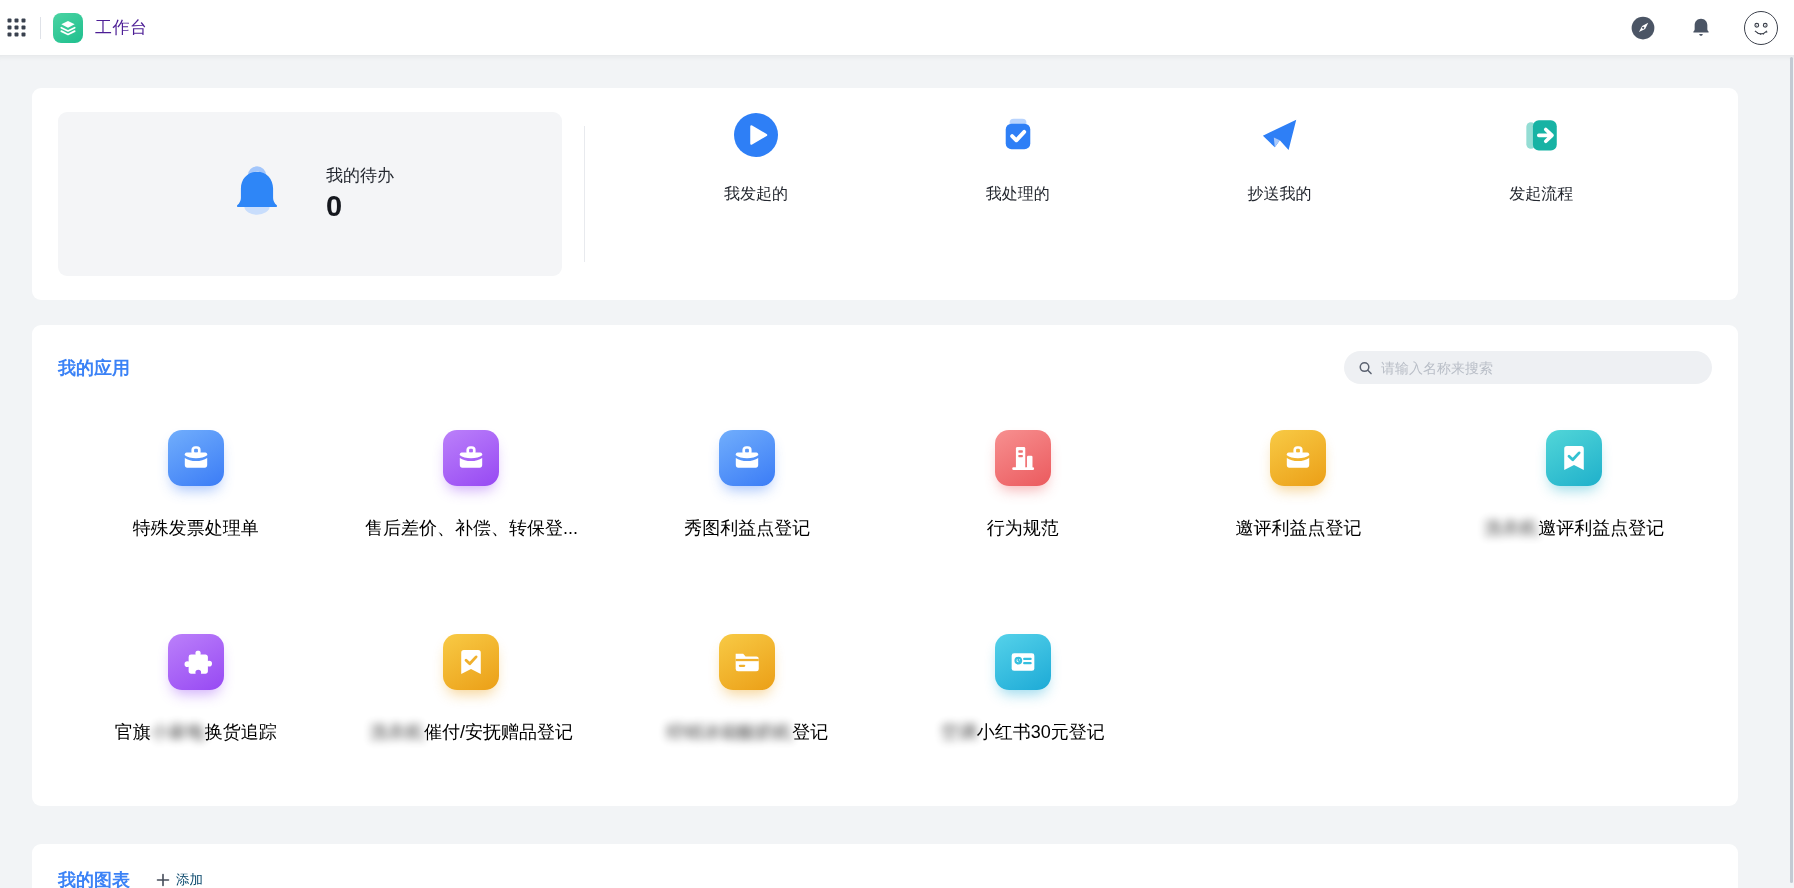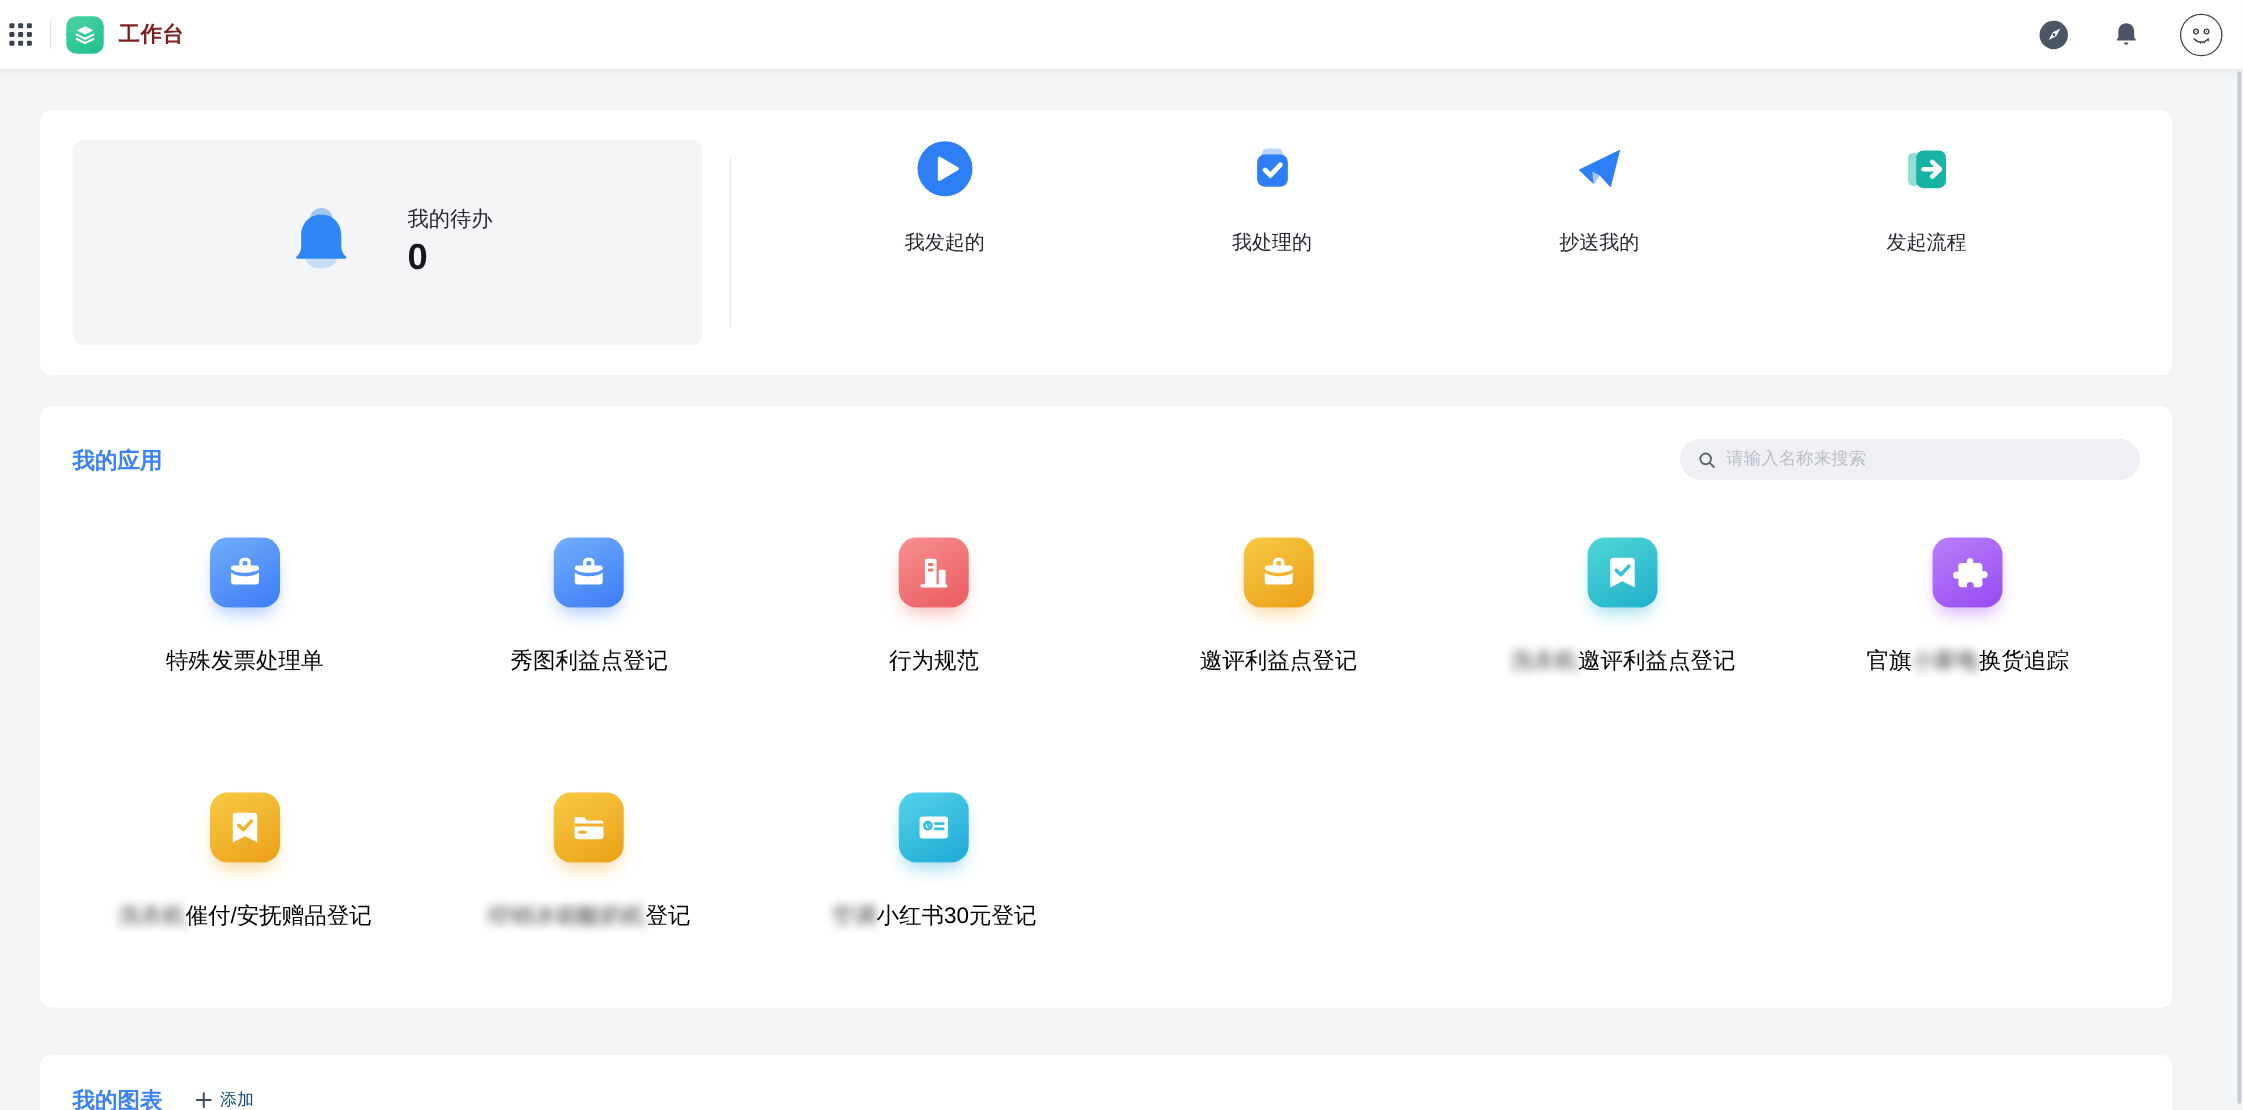--- a/index.html
+++ b/index.html
@@ -7,21 +7,21 @@
   body { font-family:"Liberation Sans","DejaVu Sans",sans-serif; background:#f2f4f6; color:#21252d; }
 
   #screen { position:relative; width:1794px; height:888px; }
 
   
   .topbar { height:55px; background:#fff; display:flex; align-items:center; justify-content:space-between; padding:0 16px 0 4px; position:relative; z-index:2; }
   .tb-left { display:flex; align-items:center; gap:12px; }
   .apps-menu { width:24px; height:24px; display:flex; align-items:center; justify-content:center; cursor:pointer; }
   .tb-divider { width:1px; height:22px; background:#dfe2e8; }
   .logo { width:30px; height:30px; border-radius:8px; background:linear-gradient(145deg,#4ad3a2,#1fbf8e); display:flex; align-items:center; justify-content:center; }
-  .app-title { font-size:17px; font-weight:700; color:#7f1d1d; letter-spacing:.5px; }
+  .app-title { font-size:17px; font-weight:400; color:#4c1d95; letter-spacing:.5px; }
   .tb-right { display:flex; align-items:center; gap:28px; }
   .tb-icon { width:30px; height:30px; display:flex; align-items:center; justify-content:center; cursor:pointer; }
   .avatar { width:34px; height:34px; border-radius:50%; background:#fff; border:1.5px solid #3c414c; display:flex; align-items:center; justify-content:center; overflow:hidden; cursor:pointer; }
 
   
   .page { height:833px; padding:33px 56px 0 32px; box-shadow:inset 0 7px 7px -7px rgba(31,35,41,.10); }
   .card { background:#fff; border-radius:9px; }
 
   
   .card-top { height:212px; display:flex; align-items:stretch; padding:24px 26px; margin-bottom:25px; }
@@ -33,21 +33,21 @@
   .quick-actions { flex:1; display:flex; justify-content:space-around; padding:0 40px; }
   .qa { display:flex; flex-direction:column; align-items:center; gap:26px; cursor:pointer; }
   .qa-ic { width:46px; height:46px; display:flex; align-items:center; justify-content:center; }
   .qa-label { font-size:16px; color:#23272f; }
 
   
   .card-apps { padding:26px 26px 62px 26px; margin-bottom:38px; }
   .apps-head { display:flex; align-items:center; justify-content:space-between; }
   .section-title { font-size:18px; font-weight:700; color:#3b82f6; }
   .search-box { width:368px; height:33px; background:#eef0f3; border-radius:17px; display:flex; align-items:center; padding:0 14px; gap:8px; }
-  .search-box input { border:none; outline:none; background:transparent; font-size:14px; color:#14532d; width:100%; font-family:Liberation Serif, serif; }
+  .search-box input { border:none; outline:none; background:transparent; font-size:14px; color:#14532d; width:100%; font-family:Liberation Sans, sans-serif; }
   .search-box input::placeholder { color:#b9bec7; }
   .apps-grid { margin-top:46px; display:grid; grid-template-columns:repeat(6,1fr); row-gap:94px; }
   .app-item { display:flex; flex-direction:column; align-items:center; gap:30px; cursor:pointer; }
   .tile { width:56px; height:56px; border-radius:14px; display:flex; align-items:center; justify-content:center; flex:none; }
   .tile svg { width:34px; height:34px; }
   .tile.blue  { background:linear-gradient(150deg,#71aefc,#3b7cf6); color:#4687f7; box-shadow:0 8px 14px -4px rgba(59,124,246,.45); }
   .tile.purple{ background:linear-gradient(150deg,#bb80fa,#9749f3); color:#a55ff6; box-shadow:0 8px 14px -4px rgba(151,73,243,.45); }
   .tile.red   { background:linear-gradient(150deg,#f79090,#eb5a5e); color:#ef7474; box-shadow:0 8px 14px -4px rgba(235,90,94,.45); }
   .tile.gold  { background:linear-gradient(150deg,#f8ca45,#eb9f17); color:#f0b02c; box-shadow:0 8px 14px -4px rgba(235,159,23,.45); }
   .tile.cyan  { background:linear-gradient(150deg,#52d6d8,#1fb0cb); color:#32c2d2; box-shadow:0 8px 14px -4px rgba(31,176,203,.45); }
@@ -196,20 +196,30 @@
             <span class="tile blue">
               <svg viewBox="0 0 24 24">
                 <rect x="9.7" y="4.6" width="4.6" height="4.6" rx="1.7" fill="none" stroke="#fff" stroke-width="1.9"></rect>
                 <path d="M5.4 8.1h13.2c.7 0 1.3.6 1.3 1.3v.7c-3.2 2.7-12.6 2.7-15.8 0v-.7c0-.7.6-1.3 1.3-1.3z" fill="#fff"></path>
                 <path d="M4.1 12c3.8 2.9 12 2.9 15.8 0v5a1.8 1.8 0 0 1-1.8 1.8H5.9A1.8 1.8 0 0 1 4.1 17z" fill="#fff"></path>
               </svg>
             </span>
             <span class="app-label"><span>特殊发票处理单</span></span>
           </div>
           <div class="app-item">
+            <span class="tile purple">
+              <svg viewBox="0 0 24 24">
+                <rect x="9.7" y="4.6" width="4.6" height="4.6" rx="1.7" fill="none" stroke="#fff" stroke-width="1.9"></rect>
+                <path d="M5.4 8.1h13.2c.7 0 1.3.6 1.3 1.3v.7c-3.2 2.7-12.6 2.7-15.8 0v-.7c0-.7.6-1.3 1.3-1.3z" fill="#fff"></path>
+                <path d="M4.1 12c3.8 2.9 12 2.9 15.8 0v5a1.8 1.8 0 0 1-1.8 1.8H5.9A1.8 1.8 0 0 1 4.1 17z" fill="#fff"></path>
+              </svg>
+            </span>
+            <span class="app-label"><span>售后差价、补偿、转保登...</span></span>
+          </div>
+          <div class="app-item">
             <span class="tile blue">
               <svg viewBox="0 0 24 24">
                 <rect x="9.7" y="4.6" width="4.6" height="4.6" rx="1.7" fill="none" stroke="#fff" stroke-width="1.9"></rect>
                 <path d="M5.4 8.1h13.2c.7 0 1.3.6 1.3 1.3v.7c-3.2 2.7-12.6 2.7-15.8 0v-.7c0-.7.6-1.3 1.3-1.3z" fill="#fff"></path>
                 <path d="M4.1 12c3.8 2.9 12 2.9 15.8 0v5a1.8 1.8 0 0 1-1.8 1.8H5.9A1.8 1.8 0 0 1 4.1 17z" fill="#fff"></path>
               </svg>
             </span>
             <span class="app-label"><span>秀图利益点登记</span></span>
           </div>
           <div class="app-item">

